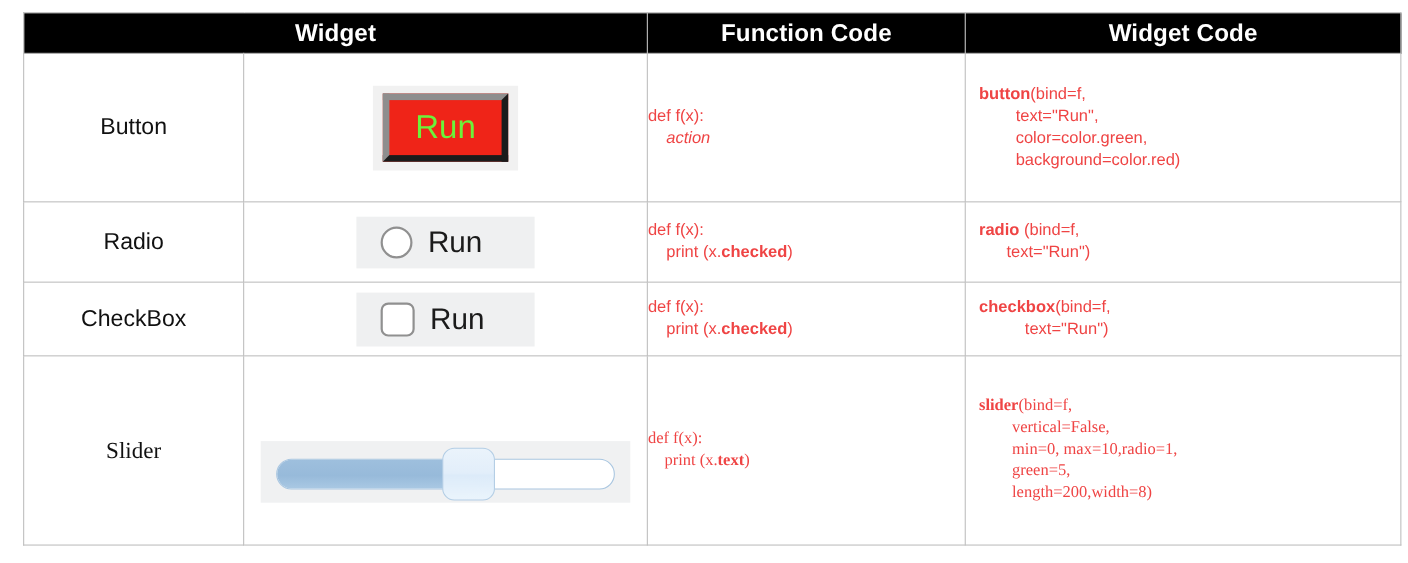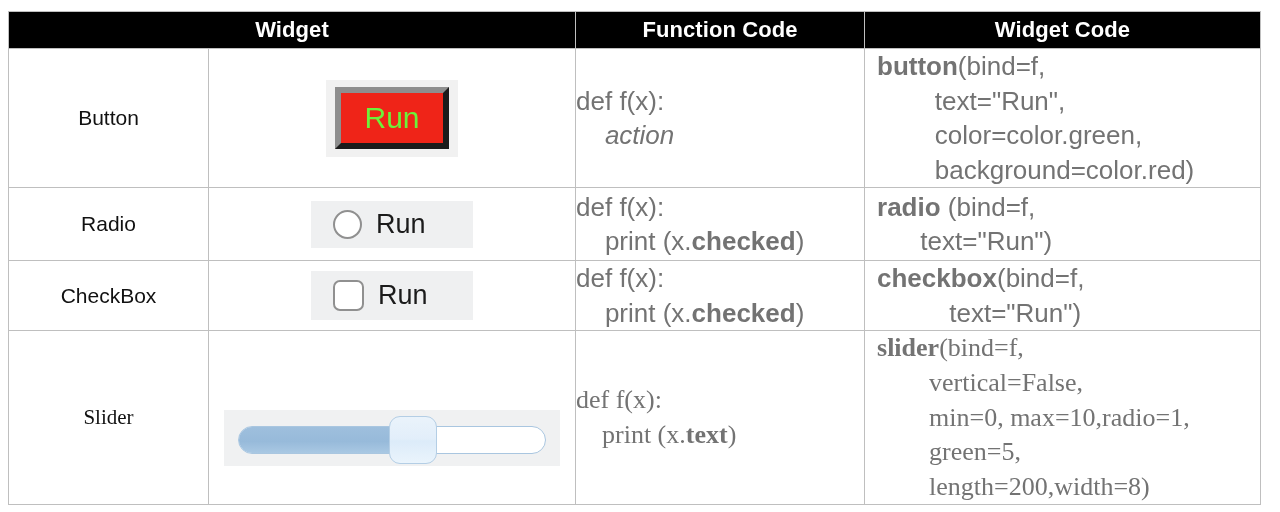--- a/index.html
+++ b/index.html
@@ -18,21 +18,21 @@
   .sheet {
     position: absolute;
     left: 0; top: 0;
     width: 1280px;
     height: 512px;
     background: #ffffff;
   }
 
   table.widget-table {
     position: absolute;
-    left: 8px;
+    left: 21px;
     top: 11px;
     width: 1252px;
     border-collapse: collapse;
     table-layout: fixed;
     padding-left: 14px;
   }
 
   table.widget-table td,
   table.widget-table th {
     border: 1px solid #bfbfbf;
@@ -63,24 +63,24 @@
     font-size: 21px;
     color: #111;
   }
 
   td.widget-demo {
     text-align: center;
     position: relative;
   }
 
   td.code-cell {
-    font-size: 26px;
+    font-size: 15px;
     line-height: 1.33;
     padding: 4px 0 4px 10px;
-    color: #737373;
+    color: #ef4444;
     white-space: pre;
   }
   td.code-cell.func { }
   td.code-cell.widget { padding-left: 12px; }
 
   .code-line { display: block; }
   .bold { font-weight: bold; }
   .italic { font-style: italic; }
 
   

